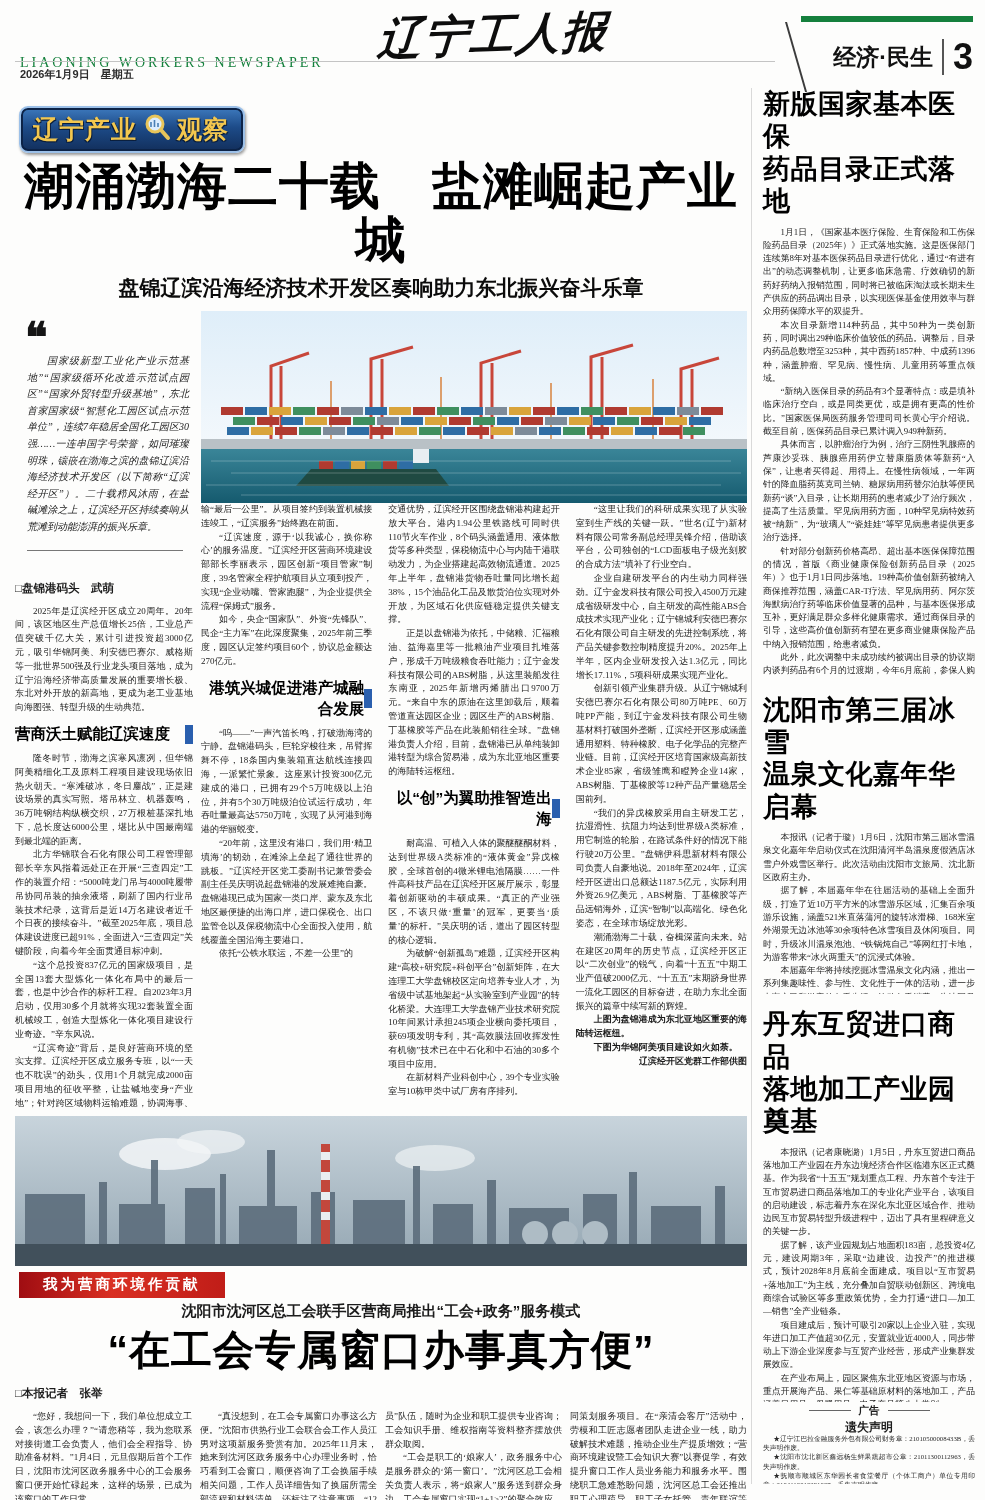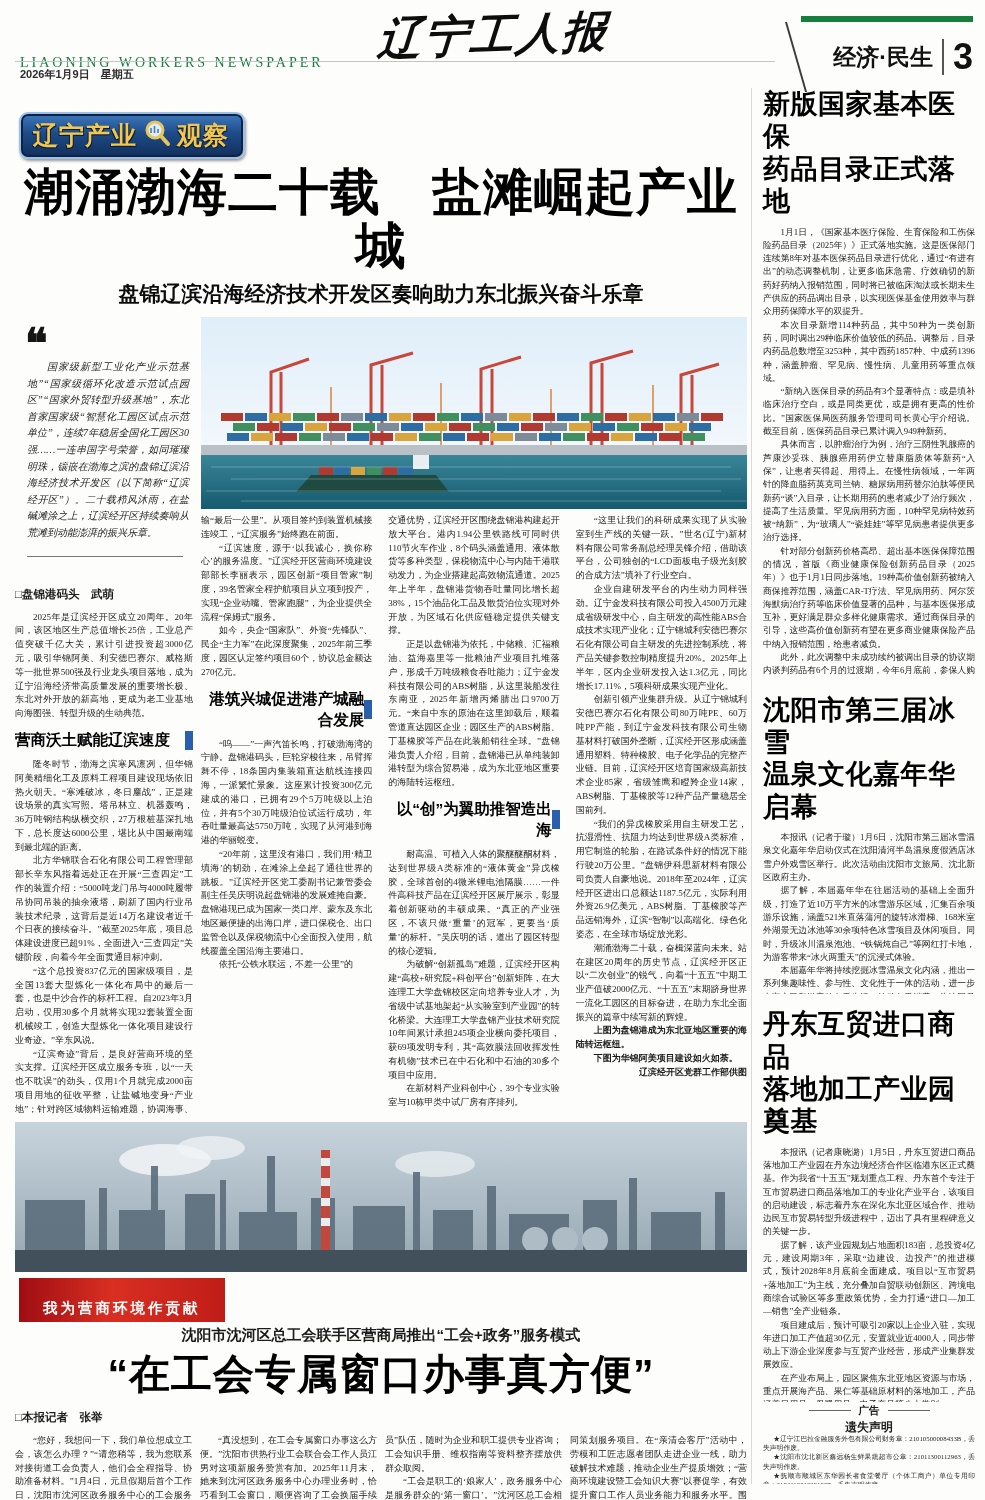--- a/index.html
+++ b/index.html
@@ -18,55 +18,55 @@
   .sec-box{position:absolute;right:12px;top:16px;width:172px;height:70px;border-top:6px solid #15803d;
            display:flex;align-items:center;justify-content:flex-end;}
   .sec-box::before{content:"";position:absolute;left:-16px;top:0;width:2px;height:70px;background:#3c3c3c;
            transform:skewX(16deg);transform-origin:top left;}
   .sec-name{font-family:"Liberation Sans",sans-serif;font-size:23px;font-weight:900;color:#111;}
   .sec-num{font-family:"Liberation Sans",sans-serif;font-size:36px;font-weight:900;color:#111;
            border-left:2px solid #555;margin-left:9px;padding-left:9px;line-height:1;}
 
   
   .main-area{position:absolute;left:15px;top:104px;width:732px;}
-  .badge{display:inline-flex;align-items:center;gap:5px;margin:8px 0 0 4px;padding:4px 14px 5px 12px;
+  .badge{display:inline-flex;align-items:center;gap:5px;margin:2px 0 0 4px;padding:4px 14px 5px 12px;
          background:linear-gradient(180deg,#3d79bd 0%,#1d4b88 45%,#122f5c 100%);
          border:2px solid #9cc0e8;border-radius:9px;box-shadow:inset 0 0 0 2px #0c2347,1px 2px 3px rgba(0,0,0,.4);}
   .badge-txt{font-family:"Liberation Sans",sans-serif;font-size:25px;font-weight:900;color:#f3c74f;
          text-shadow:1px 1px 0 #0a1e3c,-1px 1px 0 #0a1e3c;letter-spacing:1px;}
   .main-hl{margin:6px 0 0;text-align:center;font-family:"Liberation Sans",sans-serif;font-weight:900;
            font-size:50px;line-height:1.08;color:#000;letter-spacing:1px;}
   .main-sub{margin:7px 0 9px;text-align:center;font-family:"Liberation Sans",sans-serif;
             font-weight:900;font-size:21px;color:#0b0b0b;}
 
   .article-body{display:flex;gap:8px;}
   .colA{width:178px;flex:none;height:800px;overflow:hidden;}
   .right-block{width:546px;flex:none;}
   .top-photo{width:546px;height:192px;display:block;}
-  .cols3{display:flex;gap:16px;margin-top:5px;height:600px;overflow:hidden;}
+  .cols3{display:flex;gap:16px;height:600px;overflow:hidden;}
   .cols3 .col{width:177px;overflow:hidden;}
 
   .quote-mark{font-family:"DejaVu Serif",serif;font-size:42px;font-weight:900;line-height:26px;
               color:#151515;margin:14px 0 0 10px;}
   .quote-text{margin:2px 4px 0 12px;font-size:10px;line-height:16.6px;font-style:italic;
               text-align:justify;text-indent:2em;color:#222;}
   .quote-sep{border:none;border-top:1px solid #777;margin:14px 10px 30px 12px;}
   .byline{margin:0 0 9px;font-size:11.5px;font-weight:bold;font-family:"Liberation Sans",sans-serif;}
 
   .para{margin:0;font-size:9px;line-height:13.8px;text-align:justify;text-indent:2em;}
   .noindent{text-indent:0;}
   .boldp{font-weight:bold;}
   .rightp{text-align:right;text-indent:0;}
   .colhead{display:flex;align-items:center;justify-content:space-between;margin:9px 0 7px;
            font-family:"Liberation Sans",sans-serif;font-size:15.5px;font-weight:900;color:#000;text-align:right;}
   .bluebar{width:8px;height:19px;background:#2a5fae;flex:none;}
 
   .bottom-photo{width:732px;height:150px;display:block;margin-top:5px;}
 
-  .banner{display:inline-block;margin:6px 0 0 4px;padding:21px 24px 4px;
+  .banner{display:inline-block;margin:6px 0 0 4px;padding:3px 24px 4px;
           background:linear-gradient(90deg,#9f0d12,#d92f22 45%,#c01d18);
           color:#fff;font-family:"Liberation Sans",sans-serif;font-weight:900;font-size:14.5px;letter-spacing:3px;}
   .b-kicker{margin:4px 0 0;text-align:center;font-family:"Liberation Sans",sans-serif;
             font-weight:900;font-size:15px;}
   .b-hl{margin:2px 0 8px;text-align:center;font-family:"Liberation Sans",sans-serif;
         font-weight:900;font-size:41px;letter-spacing:1px;color:#000;}
   .bottom-cols{display:flex;gap:8px;height:168px;overflow:hidden;margin-top:4px;}
   .bottom-cols .col{width:177px;overflow:hidden;}
 
   

